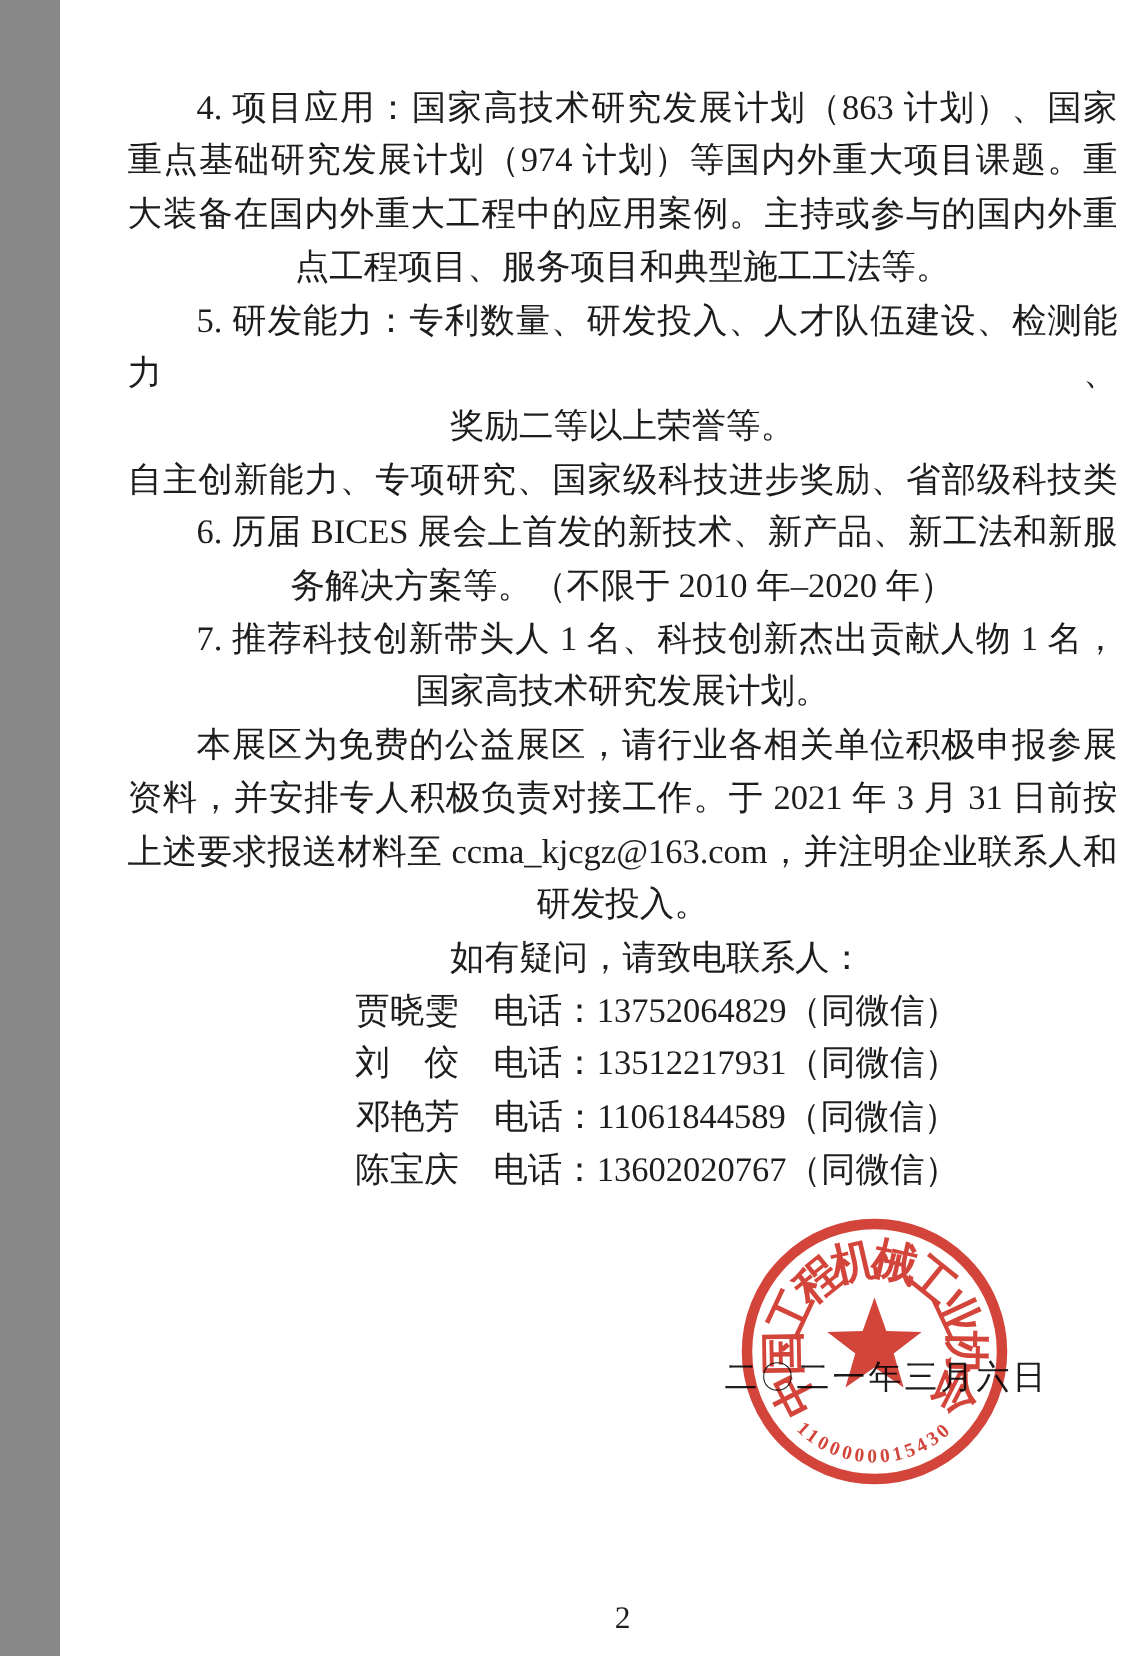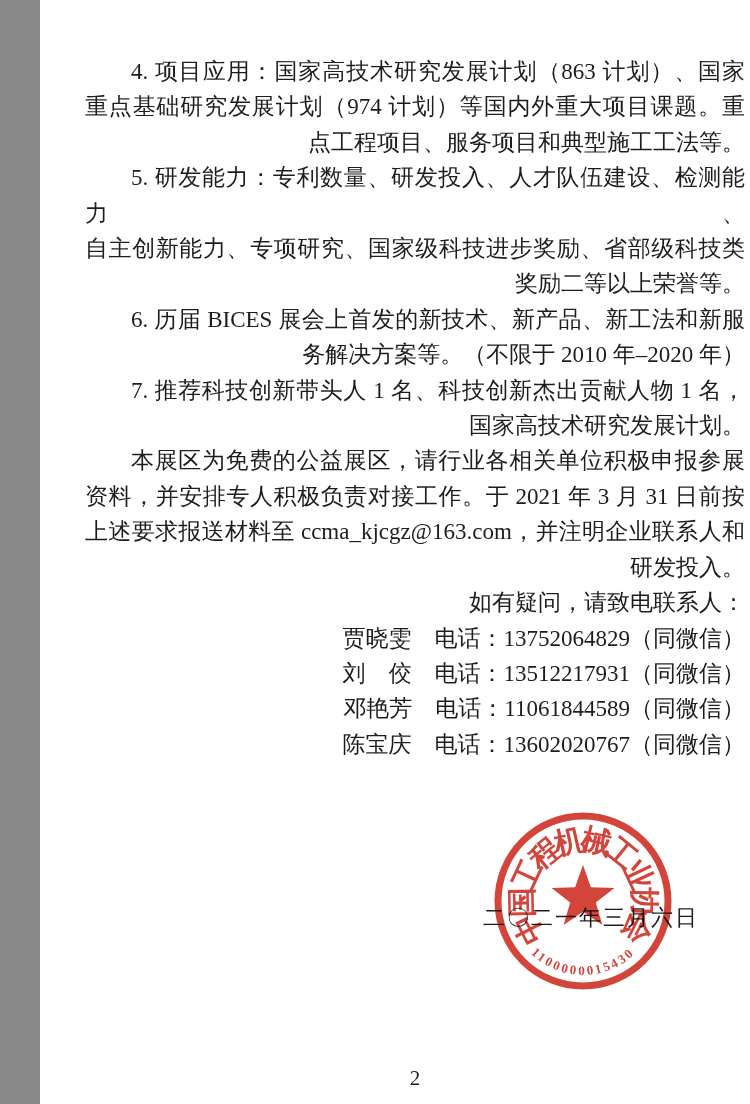--- a/index.html
+++ b/index.html
@@ -12,21 +12,21 @@
     margin-left:40px;
   }
   .doc-body{
     position:absolute;
     left:45px;top:54px;width:660px;
     color:var(--text-color,#1d1d1d);
     font-size:23px;
     line-height:35.4px;
   }
   .line{
-    text-align:right;
+    text-align:center;
     white-space:nowrap;
   }
   .line.fill{
     white-space:normal;
     text-align:justify;
     text-align-last:justify;
   }
   .line.indent{ text-indent:2em; }
   
   .doc-date{
@@ -70,24 +70,25 @@
   }
 </style>
 </head>
 <body>
 
 <div class="page">
 
   <div class="doc-body">
     <div class="line indent fill">4. 项目应用：国家高技术研究发展计划（863 计划）、国家</div>
     <div class="line fill">重点基础研究发展计划（974 计划）等国内外重大项目课题。重</div>
+    <div class="line fill">大装备在国内外重大工程中的应用案例。主持或参与的国内外重</div>
     <div class="line">点工程项目、服务项目和典型施工工法等。</div>
     <div class="line indent fill">5. 研发能力：专利数量、研发投入、人才队伍建设、检测能力、</div>
+    <div class="line">奖励二等以上荣誉等。</div>
     <div class="line fill">自主创新能力、专项研究、国家级科技进步奖励、省部级科技类</div>
-    <div class="line">奖励二等以上荣誉等。</div>
     <div class="line indent fill">6. 历届 BICES 展会上首发的新技术、新产品、新工法和新服</div>
     <div class="line">务解决方案等。（不限于 2010 年–2020 年）</div>
     <div class="line indent fill">7. 推荐科技创新带头人 1 名、科技创新杰出贡献人物 1 名，</div>
     <div class="line">国家高技术研究发展计划。</div>
     <div class="line indent fill">本展区为免费的公益展区，请行业各相关单位积极申报参展</div>
     <div class="line fill">资料，并安排专人积极负责对接工作。于 2021 年 3 月 31 日前按</div>
     <div class="line fill">上述要求报送材料至 ccma_kjcgz@163.com，并注明企业联系人和</div>
     <div class="line">研发投入。</div>
     <div class="line indent">如有疑问，请致电联系人：</div>
     <div class="line indent">贾晓雯　电话：13752064829（同微信）</div>

